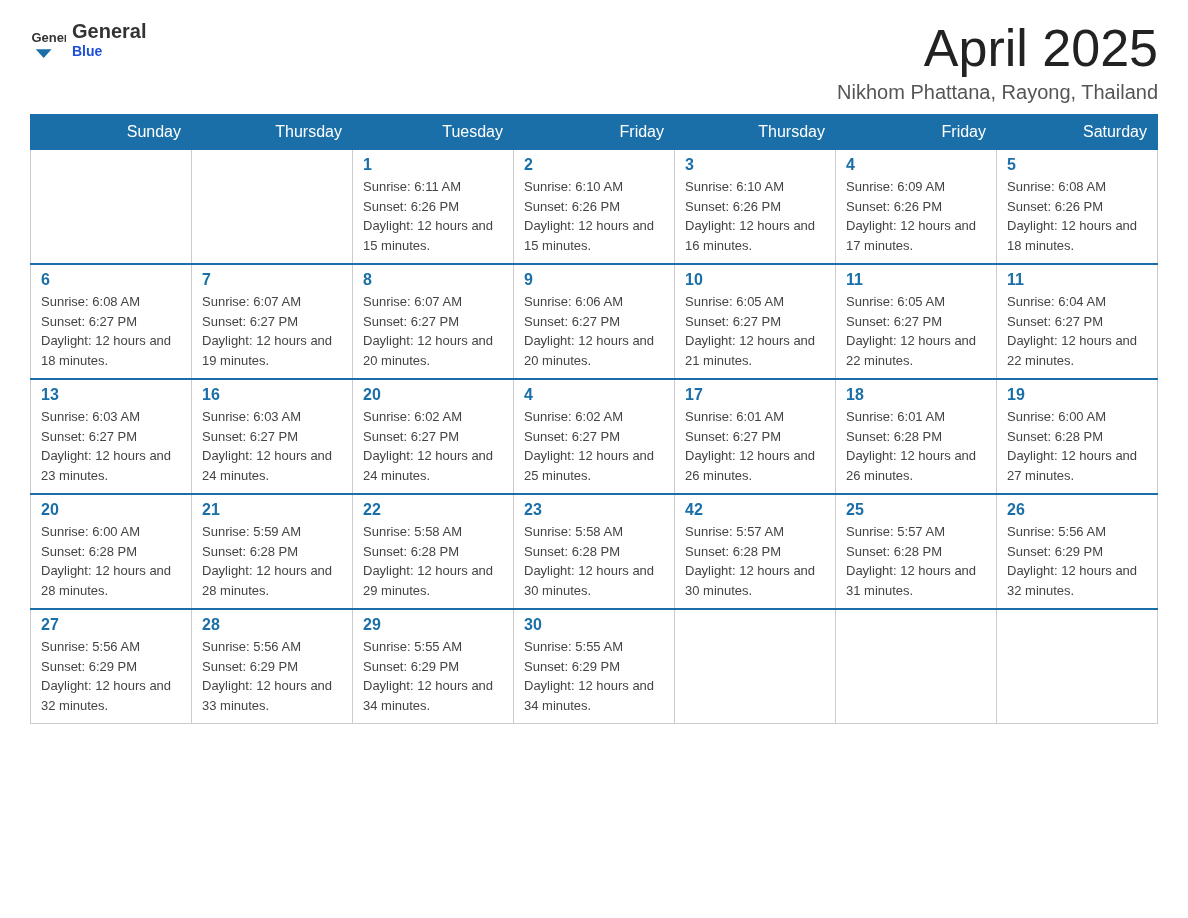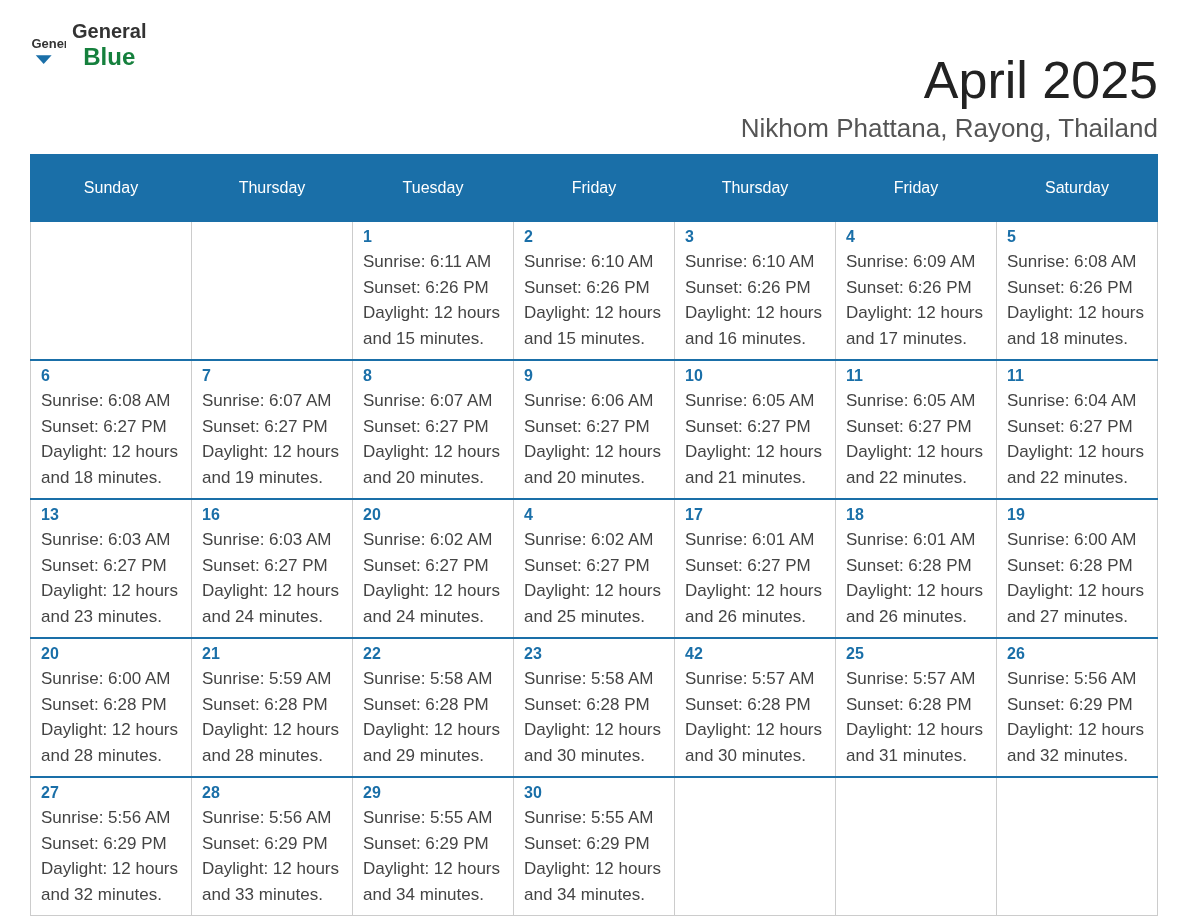--- a/index.html
+++ b/index.html
@@ -26,37 +26,36 @@
       height: 36px;
     }
     .title-block {
       text-align: right;
     }
     .month-title {
       font-size: 52px;
       color: #222;
       font-weight: normal;
       line-height: 1.1;
-      margin-top: 32px;
     }
     .location {
-      font-size: 26px;
+      font-size: 20px;
       color: #555;
       margin-top: 4px;
     }
     .calendar-table {
       width: 100%;
       border-collapse: collapse;
       margin-top: 10px;
     }
     .calendar-table th {
       background-color: #1a6fa8;
       color: #fff;
-      padding: 24px 10px;
-      text-align: center;
+      padding: 8px 10px;
+      text-align: right;
       font-size: 16px;
       font-weight: normal;
       border: 1px solid #1a6fa8;
     }
     .calendar-table td {
       vertical-align: top;
       padding: 6px 10px 8px 10px;
       border: 1px solid #ccc;
       width: calc(100% / 7);
       font-size: 13px;
@@ -65,42 +64,42 @@
     }
     .day-num {
       font-size: 16px;
       color: #1a6fa8;
       font-weight: bold;
       display: block;
       margin-bottom: 3px;
     }
     .day-info {
       color: #444;
-      font-size: 17px;
+      font-size: 13px;
       line-height: 1.5;
     }
     .empty-cell {
       background: #fff;
     }
     .row-separator td {
       border-top: 2px solid #1a6fa8;
     }
   </style>
 </head>
 <body>
 
 <div class="header">
   <div class="logo">
     <svg class="logo-icon" viewBox="0 0 50 50" xmlns="http://www.w3.org/2000/svg">
       <text x="2" y="28" font-size="18" font-weight="bold" fill="#333">General</text>
       <polygon points="8,38 30,38 19,50" fill="#1a6fa8"></polygon>
     </svg>
     <div>
       <div style="font-size:20px; font-weight:bold; color:#333;">General</div>
-      <div style="font-size:24px; font-weight:bold; color:#15803d;text-align:center;">Blue</div>
+      <div style="font-size:14px; font-weight:bold; color:#1d4ed8;">Blue</div>
     </div>
   </div>
   <div class="title-block">
     <div class="month-title">April 2025</div>
     <div class="location">Nikhom Phattana, Rayong, Thailand</div>
   </div>
 </div>
 
 <table class="calendar-table">
   <thead>

